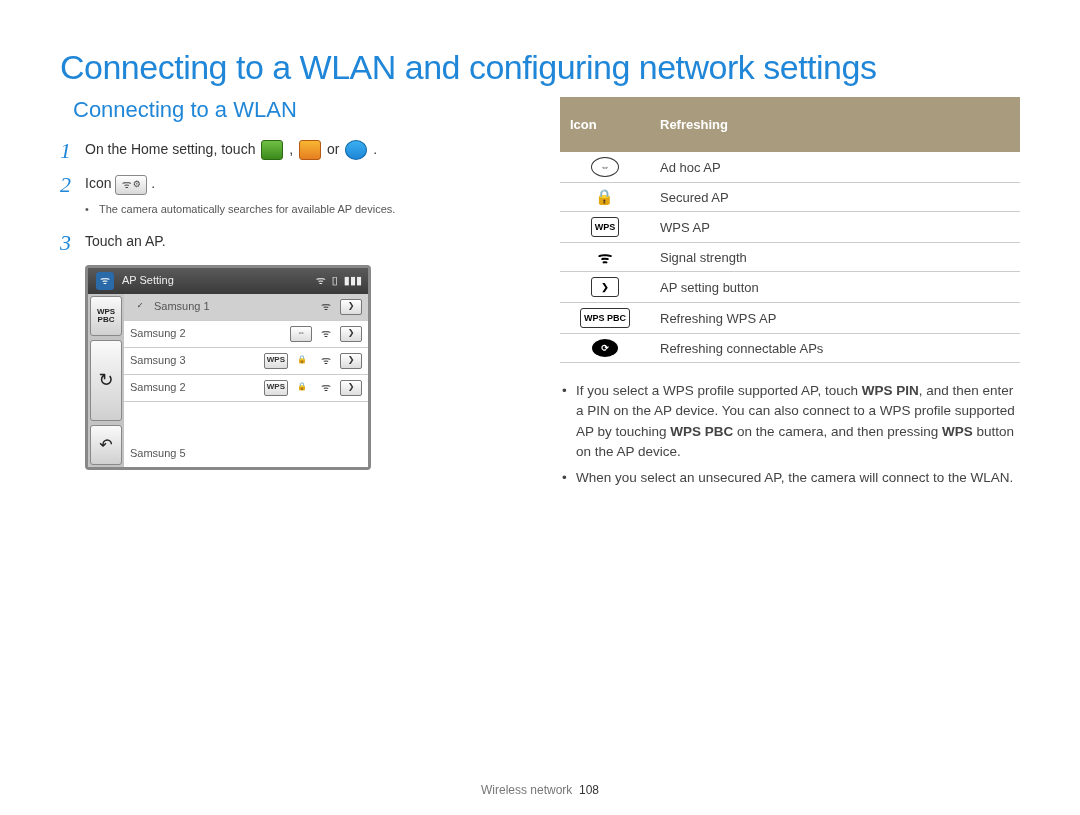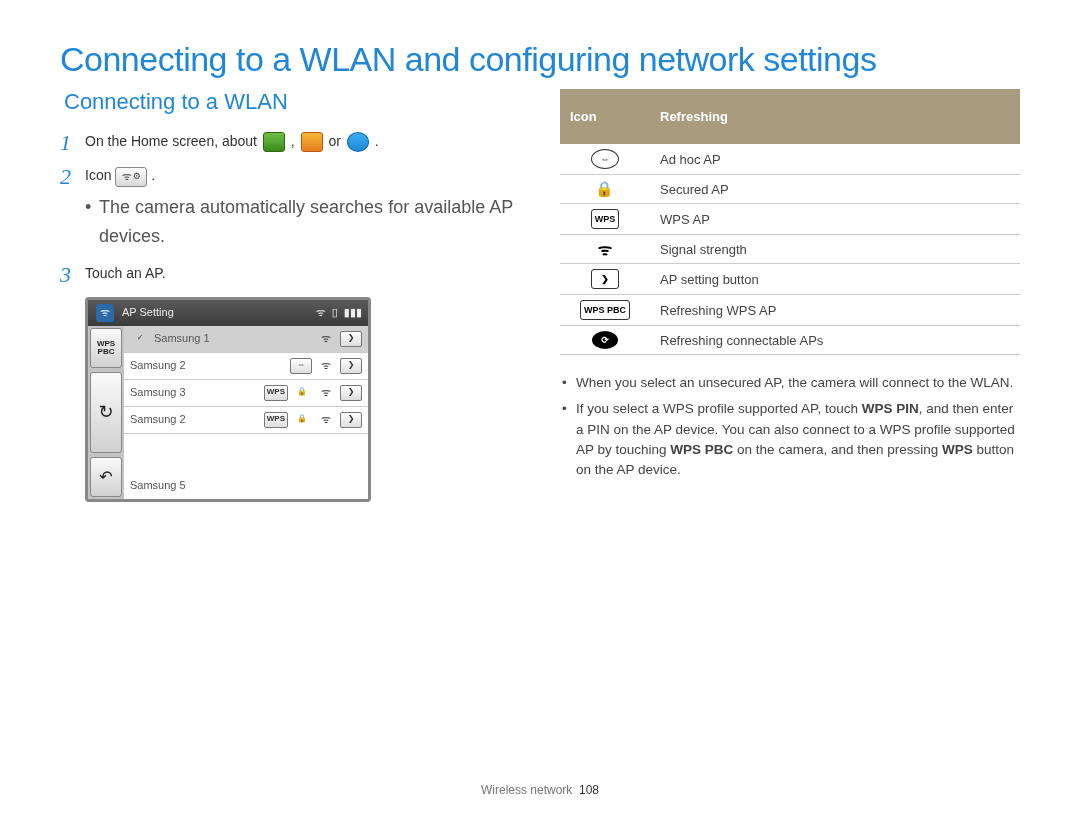--- a/index.html
+++ b/index.html
@@ -12,42 +12,42 @@
     position:relative;
     box-sizing:border-box;
   }
   .page {
     padding: 40px 60px 0 60px;
   }
   h1.title {
     font-size:34px;
     font-weight:normal;
     color:#1f86d8;
-    margin:0 0 10px 0;
+    margin:8px 0 10px 0;
     font-family: Arial, Helvetica, sans-serif;
     letter-spacing:-0.5px;
   }
   .intro {
     font-size:14px;
     color:#555;
     margin-bottom:25px;
     line-height:1.4;
   }
   .columns {
     display:flex;
     gap:40px;
     align-items:flex-start;
   }
   .col-left { flex:1; }
   .col-right { flex:1; }
   h2.section {
     color:#1f86d8;
     font-size:22px;
     font-weight:normal;
-    margin:0 0 15px 4px;
+    margin:0 0 15px 13px;
   }
   ol.steps {
     list-style:none;
     padding:0;
     margin:0;
     counter-reset: step;
   }
   ol.steps > li {
     counter-increment: step;
     margin-bottom:12px;
@@ -64,21 +64,21 @@
     top:-5px;
     font-size:22px;
     color:#1f86d8;
     font-style:italic;
     font-family: Georgia, serif;
   }
   .substep {
     margin:6px 0 0 0;
     padding-left:14px;
     position:relative;
-    font-size:18px;
+    font-size:11px;
     color:#555;
   }
   .substep::before {
     content:"•";
     position:absolute;
     left:0;
     top:0;
   }
   .icon-box {
     display:inline-flex;
@@ -245,21 +245,21 @@
 <div class="page">
   <h1 class="title">Connecting to a WLAN and configuring network settings</h1>
 
   <div class="columns">
 
     <div class="col-left">
       <h2 class="section">Connecting to a WLAN</h2>
 
       <ol class="steps">
         <li>
-          <span>On the Home screen, about </span>
+          <span>On the Home setting, touch </span>
           <span class="icon-box ico-small ico-green"></span>
           <span>, </span>
           <span class="icon-box ico-small ico-orange"></span>
           <span> or </span>
           <span class="icon-box ico-small ico-blue"></span>
           <span>.</span>
         </li>
         <li>
           <span>Icon </span>
           <span class="ico-settings">
@@ -361,24 +361,24 @@
               <td>Refreshing WPS AP</td>
             </tr>
             <tr>
               <td><span class="tbl-icon round">⟳</span></td>
               <td>Refreshing connectable APs</td>
             </tr>
           </tbody>
       </table>
 
       <ul class="notes">
-        <li>When you select an unsecured AP, the camera will connect to the WLAN.</li>
         <li>
           <span>If you select a WPS profile supported AP, touch </span><b>WPS PIN</b><span>, and then enter a PIN on the AP device. You can also connect to a WPS profile supported AP by touching </span><b>WPS PBC</b><span> on the camera, and then pressing </span><b>WPS</b><span> button on the AP device.</span>
         </li>
+        <li>When you select an unsecured AP, the camera will connect to the WLAN.</li>
       </ul>
     </div>
   </div>
 </div>
 
 <div class="footer">
   <span>Wireless network</span>
   &nbsp;<span class="pn">108</span>
 </div>
 

